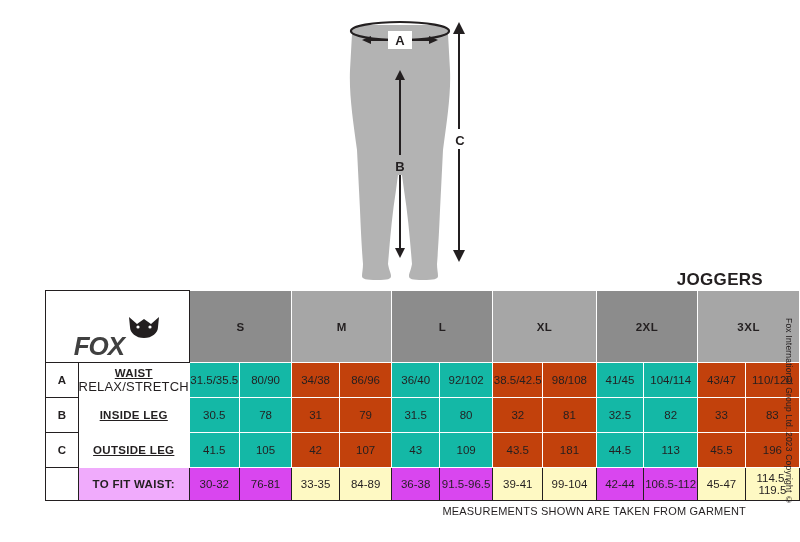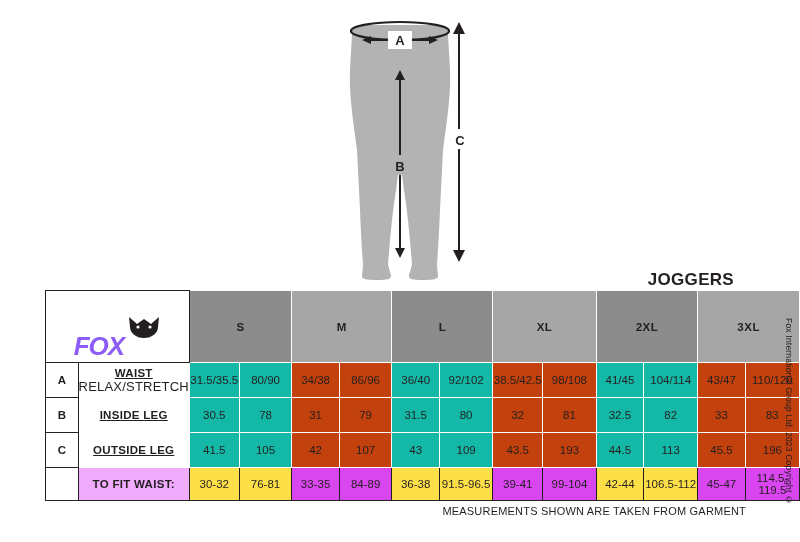--- a/index.html
+++ b/index.html
@@ -22,21 +22,21 @@
     left: 0;
     top: 0;
     width: 800px;
     height: 282px;
   }
   #diagram svg { display: block; }
 
   
   #chart-title {
     position: absolute;
-    right: 66px;
+    right: 37px;
     top: 270px;
     font-size: 17px;
     font-weight: bold;
     letter-spacing: 0.3px;
     color: #231f20;
   }
 
   
   #size-table {
     position: absolute;
@@ -129,26 +129,26 @@
     background: #f0abfc;
     border: 1px solid #231f20 !important;
     text-align: right;
     padding-right: 8px;
     font-weight: bold;
     font-size: 11.5px;
     letter-spacing: 0.3px;
     height: 32px;
   }
   .fit-val {
-    background: #fde047;
+    background: #d946ef;
     border: 1px solid #231f20 !important;
     height: 32px;
     font-size: 11px;
   }
-  .fit-val.alt { background: #d946ef; }
+  .fit-val.alt { background: #fef9c3; }
 
   
   #footnote {
     position: absolute;
     right: 54px;
     top: 505px;
     font-size: 11px;
     letter-spacing: 0.2px;
     color: #231f20;
     padding-left: 20px;
@@ -172,21 +172,21 @@
     justify-content: center;
     gap: 3px;
     height: 100%;
   }
   .fox-word {
     font-family: "Liberation Sans", sans-serif;
     font-weight: bold;
     font-size: 26px;
     font-style: italic;
     letter-spacing: -1px;
-    color: #8b5cf6;
+    color: #404040;
     margin-top: 40px;
   }
 </style>
 </head>
 <body>
 
 <div id="diagram">
   <svg width="800" height="282" viewBox="0 0 800 282" xmlns="http://www.w3.org/2000/svg">
 
     <g fill="#b3b3b3">
@@ -327,21 +327,21 @@
       <td class="label-cell">
         <span class="label-main">OUTSIDE LEG</span>
       </td>
       <td class="val">41.5</td>
       <td class="val">105</td>
       <td class="val alt">42</td>
       <td class="val alt">107</td>
       <td class="val">43</td>
       <td class="val">109</td>
       <td class="val alt">43.5</td>
-      <td class="val alt">193</td>
+      <td class="val alt">181</td>
       <td class="val">44.5</td>
       <td class="val">113</td>
       <td class="val alt">45.5</td>
       <td class="val alt">196</td>
     </tr>
 
     <tr>
       <td class="fit-letter"></td>
       <td class="fit-label">TO FIT WAIST:</td>
       <td class="fit-val">30-32</td>

